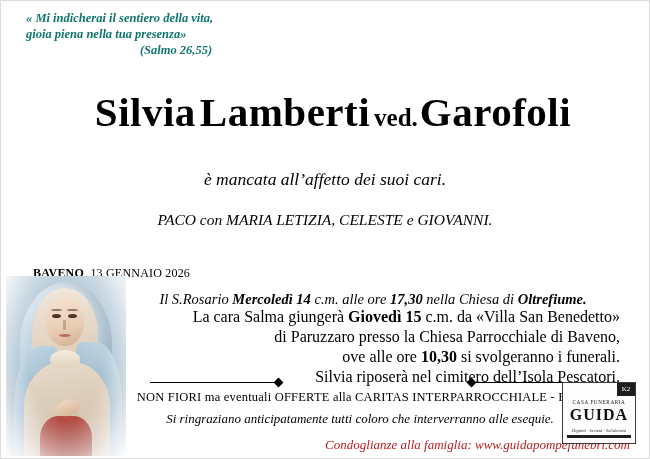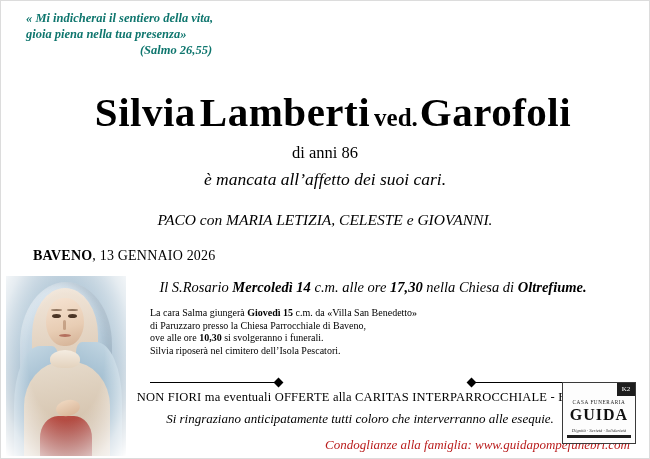--- a/index.html
+++ b/index.html
@@ -89,44 +89,44 @@
     top: 211px;
     width: 650px;
     text-align: center;
     font-style: italic;
     font-size: 15.5px;
   }
 
   .place-date {
     position: absolute;
     left: 33px;
-    top: 248px;
-    font-size: 14px;
+    top: 266px;
+    font-size: 12px;
     letter-spacing: 0.2px;
   }
   .place-date .city { font-weight: bold; }
 
   .rosary {
     position: absolute;
     left: 108px;
-    top: 279px;
+    top: 291px;
     width: 530px;
     text-align: center;
     font-style: italic;
     font-size: 14.5px;
   }
   .rosary b { font-style: italic; }
 
   .funeral {
     position: absolute;
     left: 150px;
     top: 307px;
     width: 470px;
-    text-align: left;
-    font-size: 10px;
+    text-align: right;
+    font-size: 16px;
     line-height: 1.25;
   }
   .funeral .l { display: block; }
 
   .rule {
     position: absolute;
     top: 379px;
     height: 7px;
   }
   .rule.left { left: 150px; width: 130px; }
@@ -399,21 +399,20 @@
     <span class="ln">« Mi indicherai il sentiero della vita,</span>
     <span class="ln">gioia piena nella tua presenza»</span>
     <span class="ln c">(Salmo 26,55)</span>
   </div>
 
   <div class="name-line">
     <span class="name-big">Silvia</span>
     <span class="name-big">Lamberti</span><span class="name-ved">ved.</span><span class="name-big">Garofoli</span>
   </div>
 
-  <div class="age">di anni 86</div>
   <div class="passed">è mancata all’affetto dei suoi cari.</div>
   <div class="mourners">PACO con MARIA LETIZIA, CELESTE e GIOVANNI.</div>
 
   <div class="place-date">
     <span class="city">BAVENO</span><span>, 13 GENNAIO 2026</span>
   </div>
 
   <div class="rosary">
     <span>Il S.Rosario </span><b>Mercoledì 14</b><span> c.m. alle ore </span><b>17,30</b><span> nella Chiesa di </span><b>Oltrefiume.</b>
   </div>

